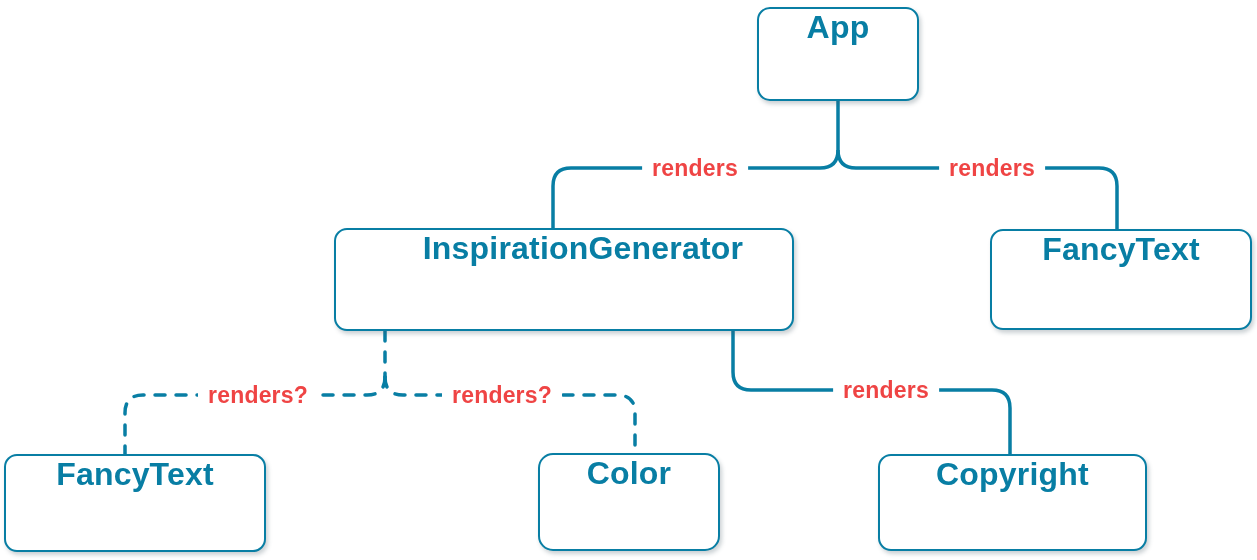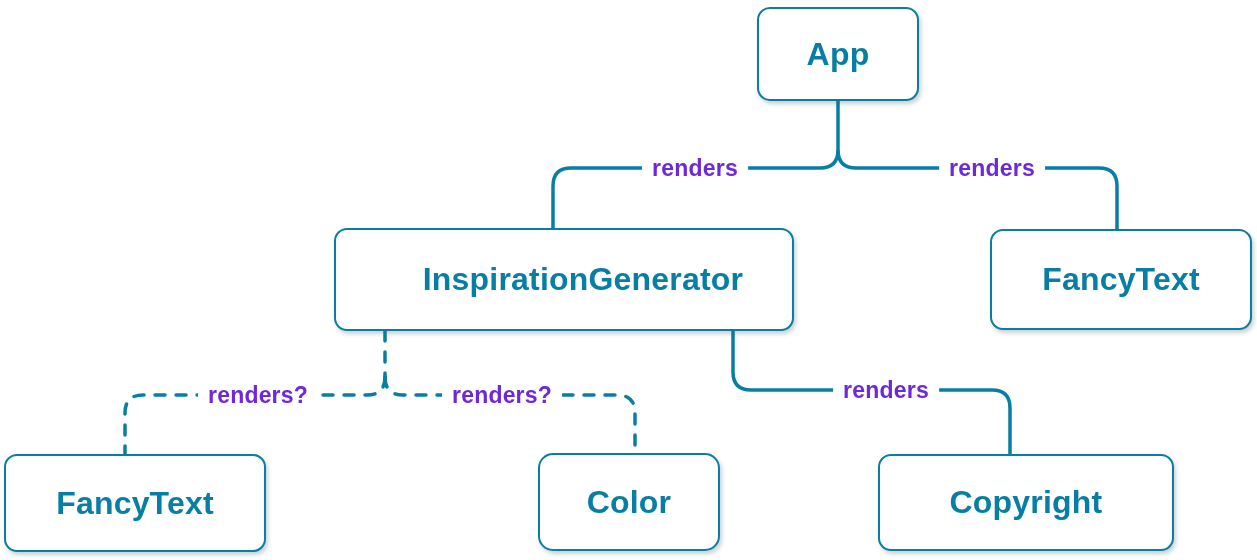--- a/index.html
+++ b/index.html
@@ -32,34 +32,34 @@
     stroke-linecap: round;
   }
   .node {
     position: absolute;
     box-sizing: border-box;
     background: #ffffff;
     border: 2.5px solid #087ea4;
     border-radius: 13px;
     box-shadow: 2px 3px 4px rgba(70, 90, 100, 0.28);
     display: flex;
-    align-items: center;
+    align-items: flex-start;
     justify-content: center;
     color: #087ea4;
     font-size: 32px;
     font-weight: 600;
     letter-spacing: 0.2px;
     white-space: nowrap;
   }
   .edge-label {
     position: absolute;
     transform: translate(-50%, -50%);
     background: #ffffff;
     padding: 2px 10px;
-    color: #6d28d9;
+    color: #ef4444;
     font-size: 23px;
     font-weight: 700;
     letter-spacing: 0.2px;
     white-space: nowrap;
   }
 </style>
 </head>
 <body>
 
 <div class="canvas">
@@ -100,17 +100,17 @@
   </div>
 
   <div class="node" style="left:4px; top:454px; width:262px; height:98px;">
     <span>FancyText</span>
   </div>
 
   <div class="node" style="left:538px; top:453px; width:182px; height:98px;border-radius:15px;">
     <span>Color</span>
   </div>
 
-  <div class="node" style="left:878px; top:454px; width:296px; height:97px;">
+  <div class="node" style="left:878px; top:454px; width:269px; height:97px;">
     <span>Copyright</span>
   </div>
 
 </div>
 
 </body></html>

